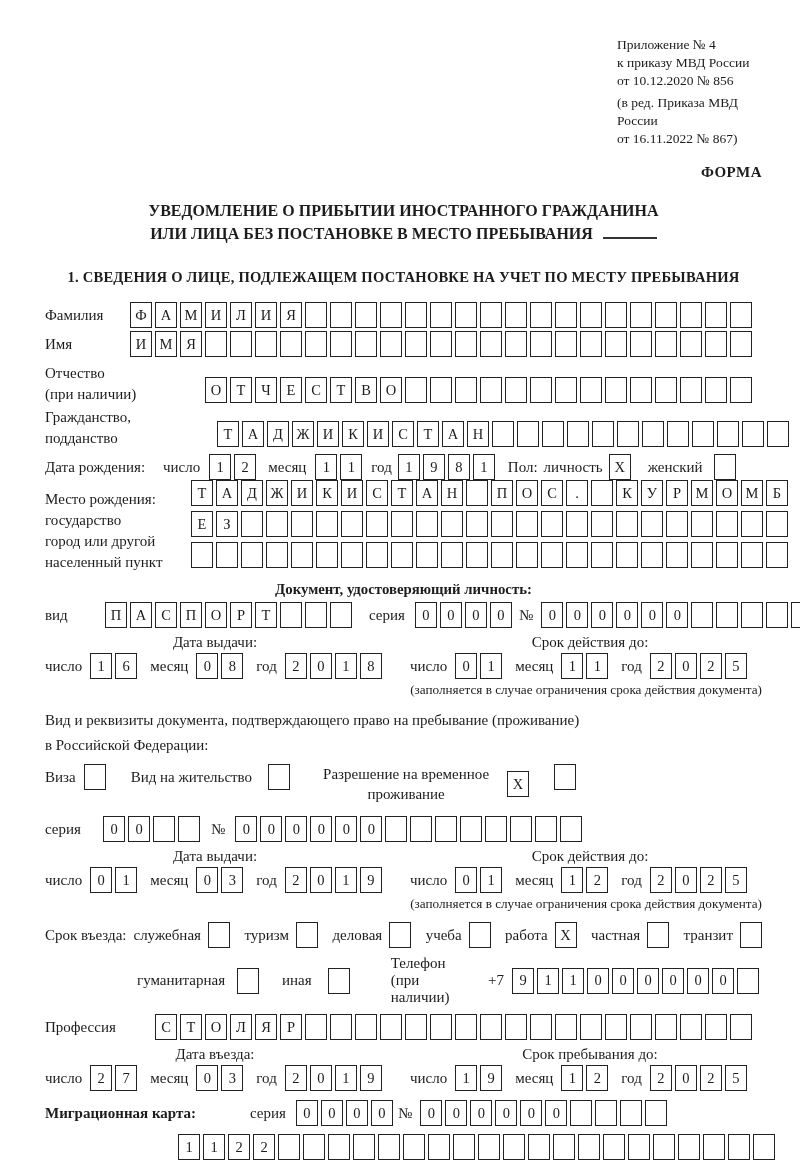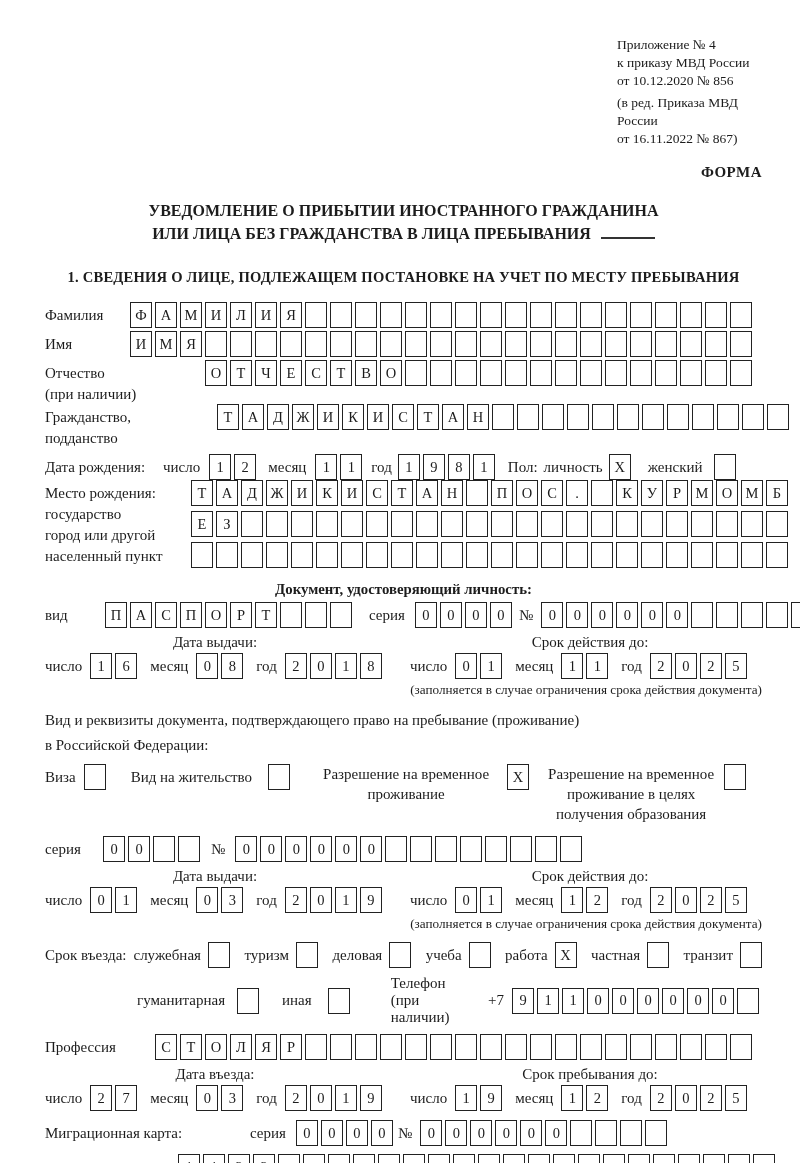--- a/index.html
+++ b/index.html
@@ -25,42 +25,42 @@
 
   
   .cells { display: inline-flex; flex-wrap: nowrap; }
   .box {
     display: inline-flex; align-items: center; justify-content: center;
     width: 22px; height: 26px; flex: 0 0 22px;
     border: 1.6px solid #222; margin-right: 3px;
     font-size: 14.5px; background: #fff;
   }
   .row { display: flex; align-items: center; }
-  .row-top { display: flex; align-items: flex-start; }
+  .row-top { display: flex; align-items: flex-end; }
   .lbl { flex: 0 0 auto; }
   .lbl-line1 { line-height: 26px; }
   .lbl-line2 { line-height: 17px; font-size: 15px; }
   .stack-rows .cells { margin-bottom: 5px; }
 
   .doc-heading { text-align: center; font-weight: bold; font-size: 14.8px; margin-top: 8px; margin-bottom: 4px; }
 
   .date-heads { display: flex; margin-top: 6px; }
   .date-heads span { display: block; text-align: center; }
   .dh-left { flex: 0 0 340px; }
   .dh-right { flex: 0 0 330px; margin-left: 40px; }
   .date-row { display: flex; align-items: center; margin-top: 2px; }
   .dg { display: flex; align-items: center; }
   .dg .w { margin-right: 8px; }
   .dg .cells { margin-right: 10px; }
   .note { text-align: right; font-size: 13.2px; margin-top: 3px; }
 
   .intro { margin-top: 10px; line-height: 25px; font-size: 15px; }
 
   .opts { display: flex; align-items: flex-start; margin-top: 6px; }
-  .opt { display: flex; align-items: flex-start; }
+  .opt { display: flex; align-items: center; }
   .opt .olbl { line-height: 20px; }
   .opt .box { margin-left: 8px; margin-top: 0; }
   .olbl-c { text-align: center; }
 
   .purpose { display: flex; align-items: center; justify-content: space-between; margin-top: 10px; }
   .purpose .pitem { display: flex; align-items: center; }
   .purpose .pitem .box { margin-left: 7px; margin-right: 0; }
 
   .purpose2 { display: flex; align-items: center; margin-top: 7px; }
 </style>
@@ -77,21 +77,21 @@
       <div>(в ред. Приказа МВД России</div>
       <div>от 16.11.2022 № 867)</div>
     </div>
   </div>
 
   <div class="forma">ФОРМА</div>
 
   <div class="title">
     <div>УВЕДОМЛЕНИЕ О ПРИБЫТИИ ИНОСТРАННОГО ГРАЖДАНИНА</div>
     <div>
-      <span>ИЛИ ЛИЦА БЕЗ ГРАЖДАНСТВА В ЛИЦА ПРЕБЫВАНИЯ</span><span class="title-underline"></span>
+      <span>ИЛИ ЛИЦА БЕЗ ПОСТАНОВКЕ В МЕСТО ПРЕБЫВАНИЯ</span><span class="title-underline"></span>
     </div>
   </div>
 
   <div class="sec-heading">1. СВЕДЕНИЯ О ЛИЦЕ, ПОДЛЕЖАЩЕМ ПОСТАНОВКЕ НА УЧЕТ ПО МЕСТУ ПРЕБЫВАНИЯ</div>
 
   <div class="row" style="margin-top:16px;">
     <span class="lbl" style="width:85px;">Фамилия</span>
     <span class="cells">
         <span class="box">Ф</span>
         <span class="box">А</span>
@@ -427,21 +427,20 @@
     </span>
     <span class="opt" style="margin-left:22px;">
       <span class="olbl" style="line-height:26px;">Вид на жительство</span>
       <span class="box" style="margin-left:16px;"></span>
     </span>
     <span class="opt" style="margin-left:20px;">
       <span class="olbl olbl-c" style="width:186px;">Разрешение на временное проживание</span>
       <span class="box">X</span>
     </span>
     <span class="opt" style="margin-left:14px;">
-      <span class="olbl olbl-c" style="width:170px;">Разрешение на временное проживание в целях получения образования</span>
       <span class="box"></span>
     </span>
   </div>
 
   <div class="row" style="margin-top:12px;">
     <span class="lbl" style="width:58px;">серия</span>
     <span class="cells">
         <span class="box">0</span>
         <span class="box">0</span>
         <span class="box"></span>
@@ -634,21 +633,21 @@
       <span class="cells">
           <span class="box">2</span>
           <span class="box">0</span>
           <span class="box">2</span>
           <span class="box">5</span>
         </span>
     </span>
   </div>
 
   <div class="row" style="margin-top:9px;">
-    <span class="lbl" style="width:205px;">Миграционная карта:</span>
+    <span class="lbl" style="width:205px;font-weight:bold;">Миграционная карта:</span>
     <span style="margin-right:10px;">серия</span>
     <span class="cells">
         <span class="box">0</span>
         <span class="box">0</span>
         <span class="box">0</span>
         <span class="box">0</span>
       </span>
     <span style="margin:0 8px 0 2px;">№</span>
     <span class="cells">
         <span class="box">0</span>

